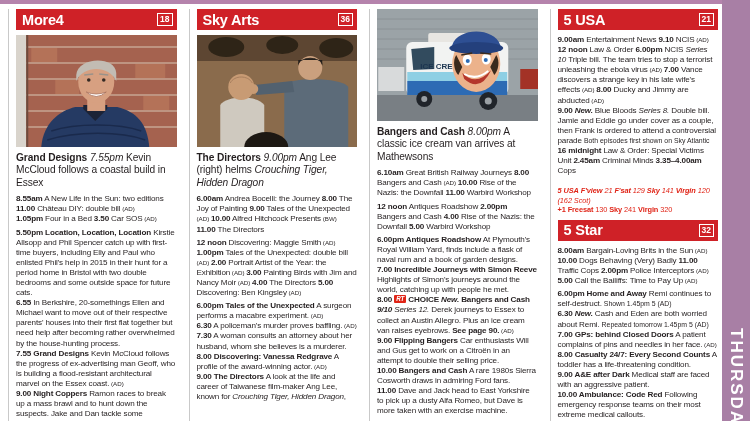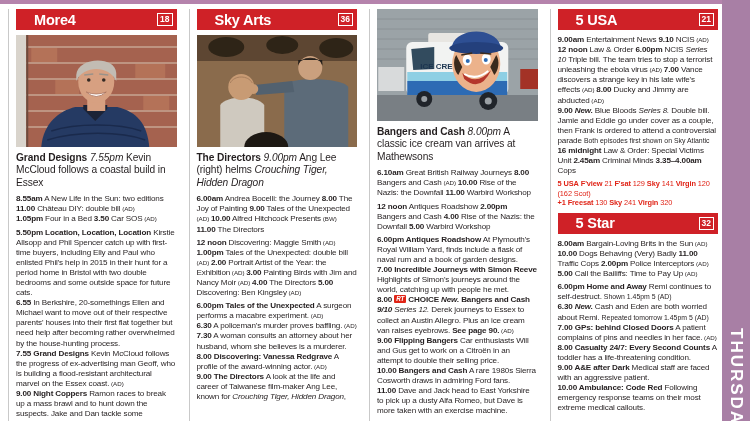--- a/index.html
+++ b/index.html
@@ -6,41 +6,41 @@
     font-family:"Liberation Sans", sans-serif;color:#241f20;}
   .page{position:relative;width:750px;height:421px;overflow:hidden;background:#fff;}
   .top-strip{position:absolute;top:0;left:0;width:750px;height:4px;background:#b583ac;}
   .right-strip{position:absolute;top:0;right:0;width:28px;height:421px;background:#a87fa5;
     box-sizing:border-box;padding-top:328px;display:flex;justify-content:center;}
   .day{writing-mode:vertical-rl;text-orientation:mixed;color:#fff;font-size:17px;
     font-weight:600;letter-spacing:2px;line-height:1;}
   .columns{position:absolute;top:9px;left:8px;right:32px;bottom:0;display:flex;gap:12px;overflow:hidden;}
   .col{flex:1 1 0;border-left:1px solid #c9c9c9;padding-left:7px;overflow:hidden;min-width:0;}
   .chan{display:flex;align-items:center;justify-content:space-between;background:#cf2127;color:#fff;
-    height:21px;padding:0 4px 0 18px;margin-bottom:5px;}
+    height:21px;padding:0 4px 0 6px;margin-bottom:5px;}
   .chan.second{margin-top:6px;}
   .chan-name{font-weight:700;font-size:14.5px;letter-spacing:-.2px;}
   .chan-badge{border:1px solid #fff;font-weight:700;font-size:8.5px;padding:1px 2px;line-height:1;}
   .photo{height:112px;margin-bottom:5px;overflow:hidden;}
   .photo svg{display:block;width:100%;height:100%;}
   .caption{font-size:10.2px;line-height:12.4px;margin:0 0 5px 0;letter-spacing:-.1px;}
   .listings{font-size:8.1px;line-height:10.1px;letter-spacing:-.15px;}
   .para{margin:0;}
   .para.gap{margin-top:3px;}
   .s-b{font-weight:700;}
   .s-i{font-style:italic;}
   .s-bi{font-weight:700;font-style:italic;text-align:right;}
   .s-ad{font-size:6.2px;letter-spacing:0;}
   .s-note{font-size:6.9px;letter-spacing:0;}
   .s-red{color:#e02417;}
   .s-redb{color:#e02417;font-weight:700;}
   .s-rt{display:inline-block;background:#e02417;color:#fff;font-weight:700;font-style:italic;
     font-size:6.3px;line-height:8px;padding:0 2px;border-radius:1px;vertical-align:1px;}
   .info{color:#e02417;font-size:7.4px;line-height:9.2px;letter-spacing:-.1px;margin:0;}
-  .info.first{margin-top:3px;}
+  .info.first{margin-top:10px;font-style:italic;}
 </style>
 </head>
 <body>
 
 <div class="page">
   <div class="top-strip"></div>
   <main id="columns" class="columns">
       <section class="col">
         <header class="chan">
           <span class="chan-name">More4</span>

